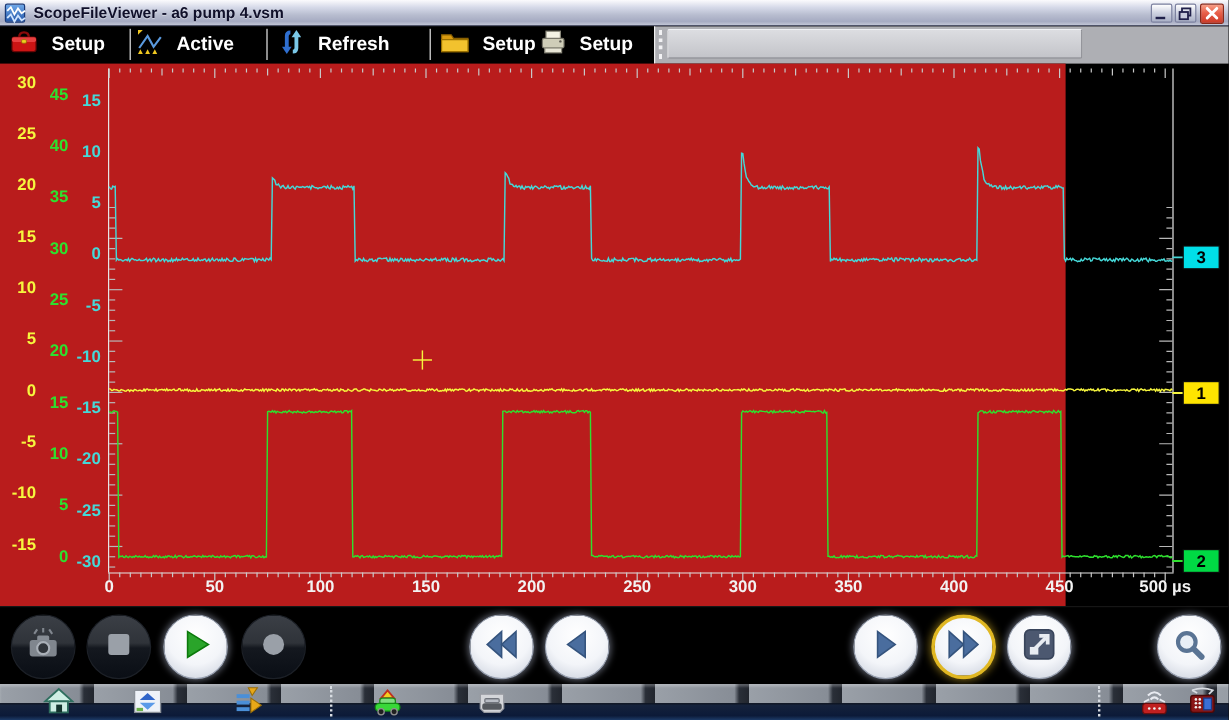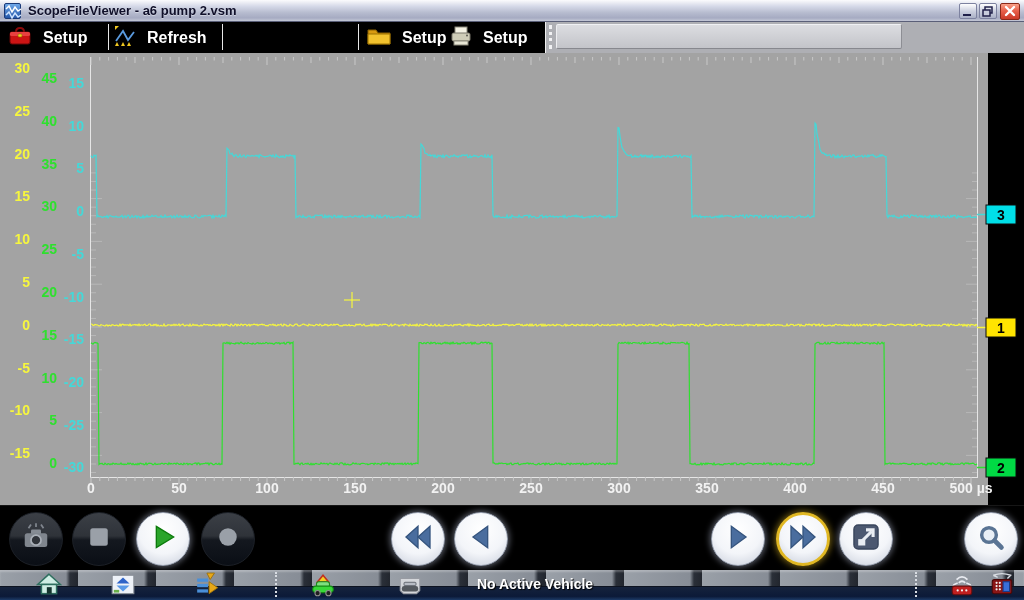--- a/index.html
+++ b/index.html
@@ -23,21 +23,21 @@
   .tbtn{position:absolute;top:0;height:31px;display:flex;align-items:center;gap:10px;color:#fff;
     font-size:16px;font-weight:bold;cursor:default;}
   .tsep{position:absolute;top:2px;width:1px;height:26px;background:#e8e8e8;}
   #tb-gray{position:absolute;left:545px;top:0;width:479px;height:31px;background:#aeafb4;border-left:1px solid #f0f0f0;}
   #tb-handle{position:absolute;left:3px;top:3px;height:24px;width:3px;border-left:3px dotted #f2f2f4;}
   #tb-panel{position:absolute;left:10px;top:2px;width:346px;height:25px;border-radius:2px;
     background:linear-gradient(180deg,#dcdde1,#c3c4c9);border-top:1px solid #f0f1f4;border-left:1px solid #ededf0;
     border-bottom:1px solid #87888e;border-right:1px solid #8d8e94;}
 
   
-  #scope-wrap{position:absolute;left:0;top:53px;width:988px;height:452px;background:#a3a3a3;}
+  #scope-wrap{position:absolute;left:0;top:53px;width:888px;height:452px;background:#b91c1c;}
   #scope-svg{display:block;}
 
   
   #playbar{position:absolute;left:0;top:505px;width:1024px;height:65px;background:#000;border-top:1px solid #161616;}
   .pbtn{position:absolute;top:6px;width:54px;height:54px;border-radius:50%;display:flex;align-items:center;justify-content:center;}
   .pbtn.on{background:radial-gradient(circle at 50% 32%,#ffffff 0%,#f3f5f9 55%,#c6ccd9 100%);
     border:1px solid #98a0b0;box-shadow:0 0 6px 1px rgba(215,225,250,.45);}
   .pbtn.off{background:linear-gradient(180deg,#3b3f46 0%,#2f3339 44%,#14181f 52%,#0a0e15 100%);border:1px solid #1c2027;}
   .pbtn.gold{border:3px solid #e0b722;box-shadow:0 0 7px 1px rgba(230,190,40,.55);}
 
@@ -57,21 +57,21 @@
 
 <div id="screen">
 
   <div id="titlebar">
     <span class="tb-icon">
       <svg width="17" height="16" viewBox="0 0 17 16">
           <polyline points="1,5 4,2 7,8 10,3 13,7 16,5" fill="none" stroke="#fff" stroke-width="1.5"></polyline>
           <polyline points="1,11 4,8 7,14 10,9 13,13 16,11" fill="none" stroke="#cfe4ff" stroke-width="1.5"></polyline>
         </svg>
     </span>
-    <span id="title-text">ScopeFileViewer - a6 pump 2.vsm</span>
+    <span id="title-text">ScopeFileViewer - a6 pump 4.vsm</span>
     <span class="winbtn" style="left:959px;">
       <svg width="16" height="14" viewBox="0 0 16 14">
           <rect x="3" y="10" width="8" height="2" fill="#20204a"></rect>
         </svg>
     </span>
     <span class="winbtn" style="left:979px;">
       <svg width="16" height="14" viewBox="0 0 16 14">
           <rect x="5" y="3" width="7" height="6" fill="none" stroke="#20204a" stroke-width="1.5"></rect>
           <rect x="3" y="6" width="7" height="6" fill="#c8ccdc" stroke="#20204a" stroke-width="1.5"></rect>
         </svg>
@@ -99,23 +99,34 @@
     <div class="tbtn" style="left:113px;">
       <span>
         <svg width="24" height="22" viewBox="0 0 24 22">
             <path d="M3,16 L10,6 L15,15 L21,7" fill="none" stroke="#5a9ade" stroke-width="1.8"></path>
             <path d="M6,1 L2,1 L2,5 Z" fill="#f0c820"></path>
             <path d="M4,17 L2,21 L6,21 Z" fill="#f0c820"></path>
             <path d="M10,17 L8,21 L12,21 Z" fill="#f0c820"></path>
             <path d="M16,17 L14,21 L18,21 Z" fill="#f0c820"></path>
           </svg>
       </span>
+      <span>Active</span>
+    </div>
+    <div class="tsep" style="left:222px;"></div>
+    <div class="tbtn" style="left:231px;">
+      <span>
+        <svg width="24" height="22" viewBox="0 0 24 22">
+            <path d="M8,18 L8,6 Q8,3 11,3" fill="none" stroke="#2f6fd0" stroke-width="3.2"></path>
+            <path d="M8,21 L4,15 L12,15 Z" fill="#2f6fd0"></path>
+            <path d="M16,4 L16,16 Q16,19 13,19" fill="none" stroke="#7ac8e8" stroke-width="3.2"></path>
+            <path d="M16,1 L12,7 L20,7 Z" fill="#7ac8e8"></path>
+          </svg>
+      </span>
       <span>Refresh</span>
     </div>
-    <div class="tsep" style="left:222px;"></div>
     <div class="tsep" style="left:358px;"></div>
     <div class="tbtn" style="left:366px;">
       <span>
         <svg width="26" height="22" viewBox="0 0 26 22">
             <path d="M2,5 L10,5 L12,8 L24,8 L24,19 L2,19 Z" fill="#d89a10" stroke="#8a6000"></path>
             <path d="M2,9 L24,9 L24,19 L2,19 Z" fill="#f2c22e" stroke="#9a7000"></path>
           </svg>
       </span>
       <span>Setup</span>
     </div>
@@ -614,21 +625,20 @@
         </svg>
     </span>
     <span class="sb-icon" style="left:397px;">
       <svg width="26" height="26" viewBox="0 0 24 24">
           <path d="M3,6 h18 v11 l-3,3 h-12 l-3,-3 Z" fill="#d4d6da" stroke="#989ba2"></path>
           <rect x="6" y="9" width="12" height="4" rx="1.5" fill="#70747c"></rect>
           <rect x="4.5" y="13" width="15" height="5" rx="2" fill="#55595f"></rect>
           <rect x="7" y="10" width="10" height="2" fill="#b8bcc4"></rect>
         </svg>
     </span>
-    <div id="sb-msg">No Active Vehicle</div>
     <span class="sb-sep" style="left:915px;"></span>
     <span class="sb-icon" style="left:948px;">
       <svg width="28" height="26" viewBox="0 0 24 24">
           <path d="M7,7 Q12,2 17,7" fill="none" stroke="#e8eaf0" stroke-width="1.6"></path>
           <path d="M9,10 Q12,7 15,10" fill="none" stroke="#e8eaf0" stroke-width="1.6"></path>
           <path d="M4,12 l4,-2 M20,12 l-4,-2" stroke="#e8eaf0" stroke-width="1.4"></path>
           <rect x="3" y="13" width="18" height="8" rx="2.5" fill="#c02020" stroke="#6a0e0e"></rect>
           <circle cx="8" cy="17" r="1" fill="#f0f0f0"></circle>
           <circle cx="12" cy="17" r="1" fill="#f0f0f0"></circle>
           <circle cx="16" cy="17" r="1" fill="#f0f0f0"></circle>

